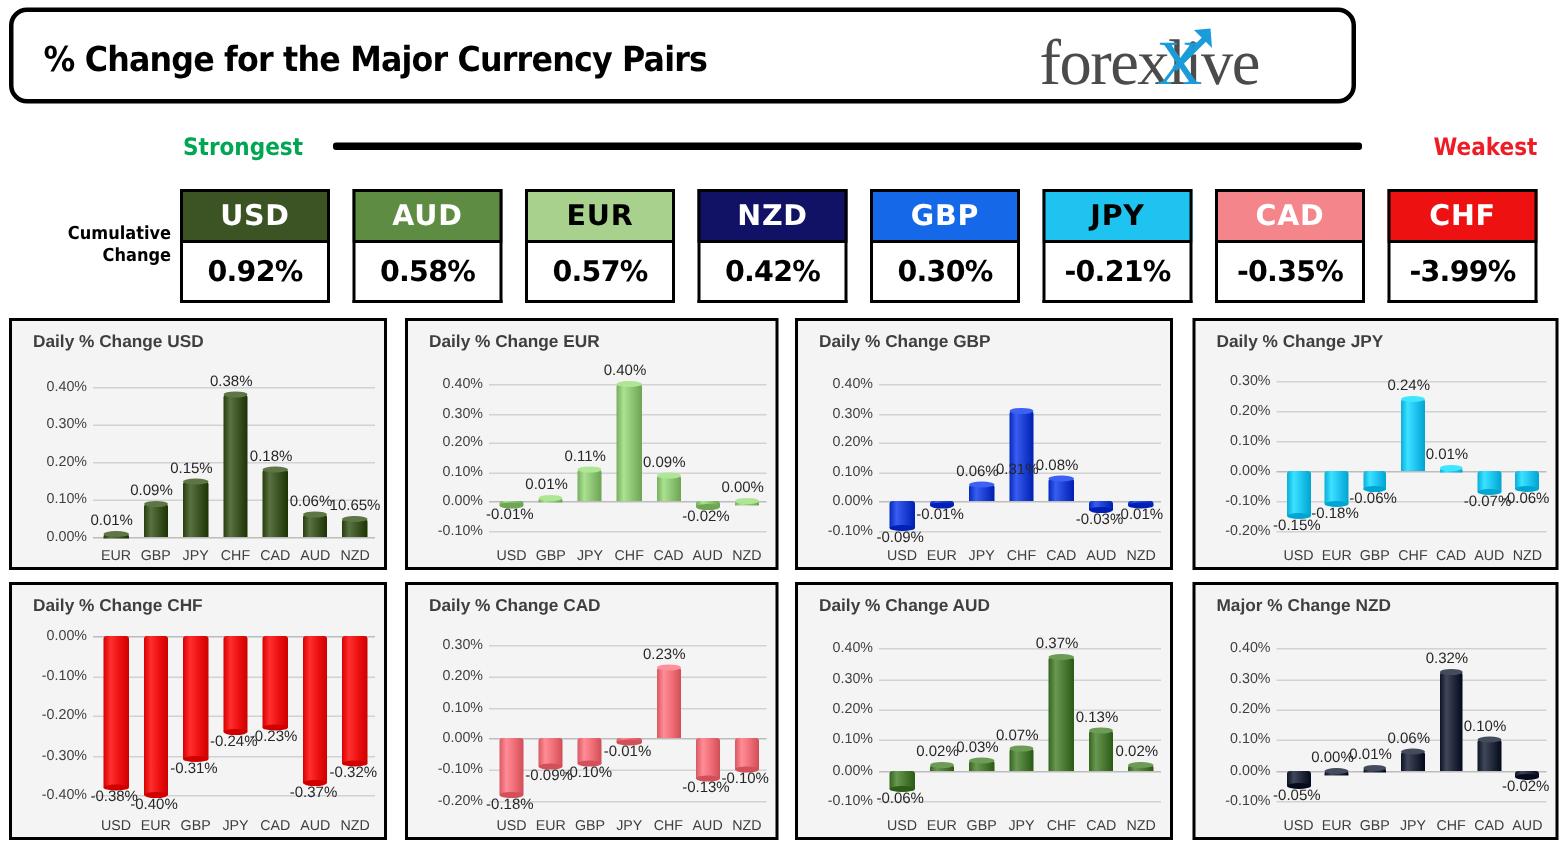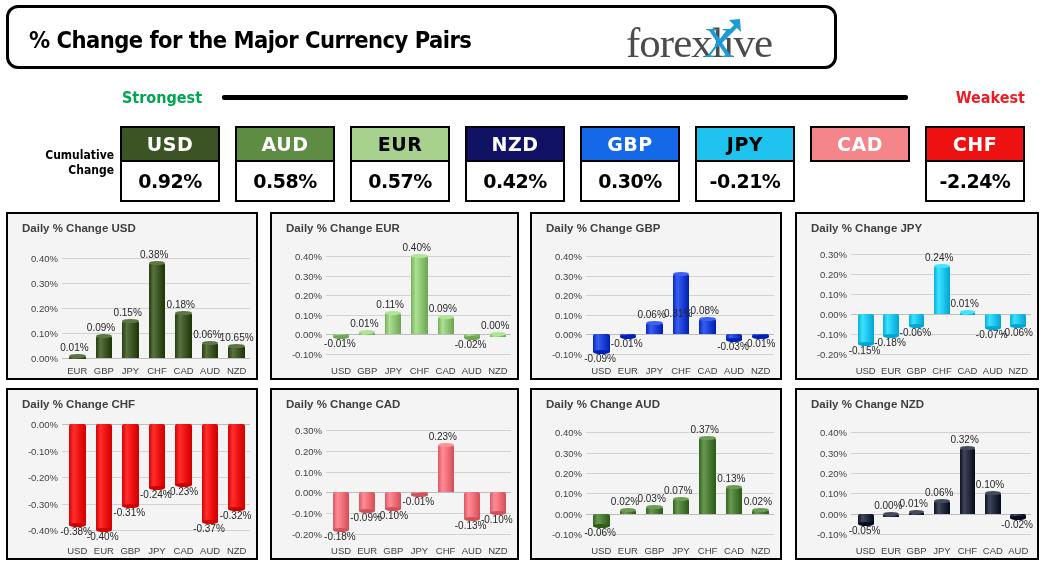--- a/index.html
+++ b/index.html
@@ -7,21 +7,21 @@
   body {
     width:1045px; height:575px;
     background:#ffffff;
     font-family:"Liberation Sans", sans-serif;
     overflow:hidden;
     position:relative;
   }
 
   
   #title-bar {
-    position:absolute; left:6px; top:5px; width:831px; height:64px;
+    position:absolute; left:6px; top:5px; width:898px; height:64px;
     border:3px solid #000; border-radius:12px; background:#fff;
   }
   #page-title {
     position:absolute; left:20px; top:19px;
     font-family:"DejaVu Sans", sans-serif;
     font-weight:bold; font-size:23px; color:#000;
     letter-spacing:-0.6px; transform:scaleX(0.92); transform-origin:left center;
     white-space:nowrap;
   }
   #logo {
@@ -167,24 +167,25 @@
     <div class="cur-col" style="left: 580px;">
       <div class="cur-code" style="background: rgb(21, 105, 232); color: rgb(255, 255, 255);">GBP</div>
       <div class="cur-val">0.30%</div>
     </div>
     <div class="cur-col" style="left: 695px;">
       <div class="cur-code" style="background: rgb(30, 196, 239); color: rgb(0, 0, 0);">JPY</div>
       <div class="cur-val">-0.21%</div>
     </div>
     <div class="cur-col" style="left: 810px;">
       <div class="cur-code" style="background: rgb(244, 134, 139); color: rgb(255, 255, 255);">CAD</div>
+      <div class="cur-val">-0.35%</div>
     </div>
     <div class="cur-col" style="left: 925px;">
       <div class="cur-code" style="background: rgb(238, 17, 17); color: rgb(255, 255, 255);">CHF</div>
-      <div class="cur-val">-2.24%</div>
+      <div class="cur-val">-3.99%</div>
     </div>
   </div>
 
 <div class="panel" style="left: 6px; top: 212px; width: 252px; height: 168px;">
     <div class="panel-title">Daily % Change USD</div>
     <div class="plot">
       <div class="gridline zeroline" style="top: 120px;"></div>
       <div class="ytick" style="top: 120px;">0.00%</div>
       <div class="gridline" style="top: 95px;"></div>
       <div class="ytick" style="top: 95px;">0.10%</div>
@@ -535,21 +536,21 @@
       <div class="dlabel" style="left: 185.143px; top: 59.1071px;">0.13%</div>
       <div class="xlabel" style="left: 188.857px; width: 26.5714px; top: 131px;">CAD</div>
       <div class="bar" style="left: 220.477px; top: 95.5px; width: 16.4743px; height: 4.07143px; background: linear-gradient(to right, rgb(52, 100, 29) 0%, rgb(104, 152, 81) 28%, rgb(74, 122, 51) 62%, rgb(42, 90, 19) 100%);">
         <div class="bar-cap" style="background: rgb(108, 156, 85);"></div>
       </div>
       <div class="dlabel" style="left: 211.714px; top: 81.5px;">0.02%</div>
       <div class="xlabel" style="left: 215.429px; width: 26.5714px; top: 131px;">NZD</div>
     </div>
   </div>
 <div class="panel" style="left: 795px; top: 388px; width: 244px; height: 172px;">
-    <div class="panel-title">Daily % Change NZD</div>
+    <div class="panel-title">Major % Change NZD</div>
     <div class="plot">
       <div class="gridline" style="top: 119.929px;"></div>
       <div class="ytick" style="top: 119.929px;">-0.10%</div>
       <div class="gridline zeroline" style="top: 99.5714px;"></div>
       <div class="ytick" style="top: 99.5714px;">0.00%</div>
       <div class="gridline" style="top: 79.2143px;"></div>
       <div class="ytick" style="top: 79.2143px;">0.10%</div>
       <div class="gridline" style="top: 58.8571px;"></div>
       <div class="ytick" style="top: 58.8571px;">0.20%</div>
       <div class="gridline" style="top: 38.5px;"></div>

